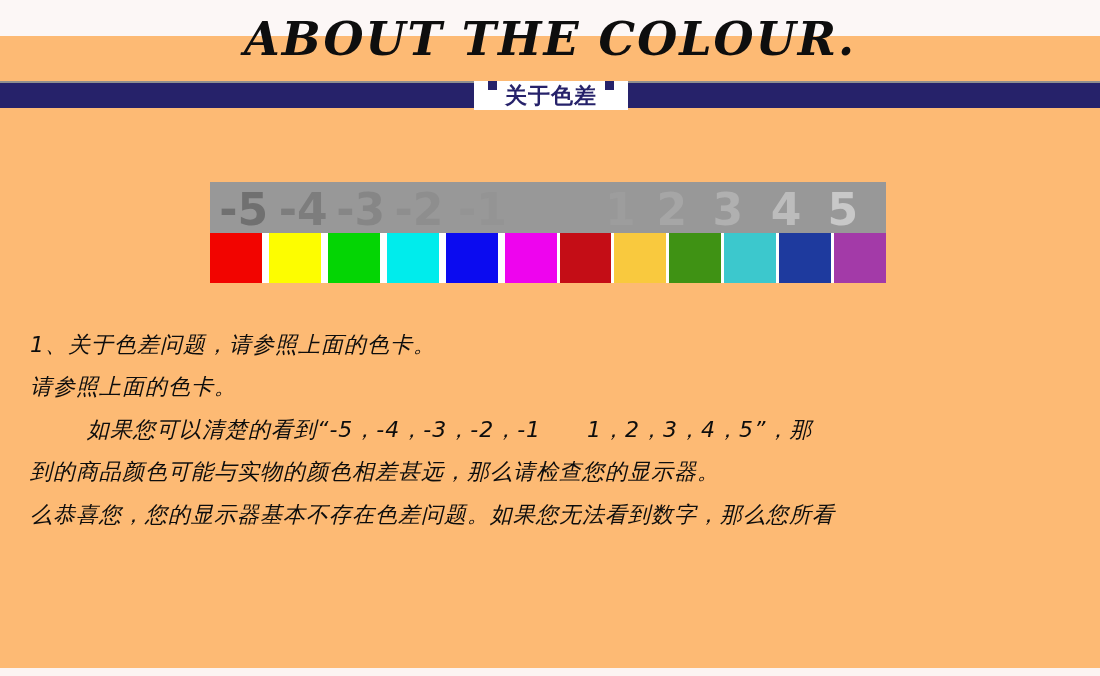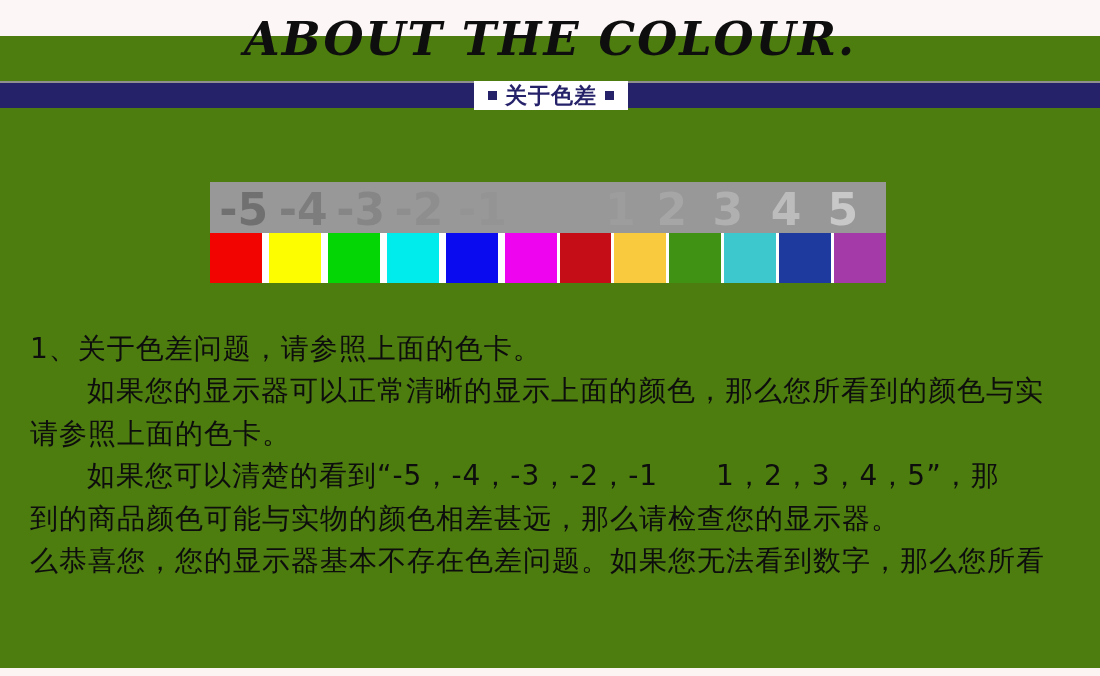--- a/index.html
+++ b/index.html
@@ -1,57 +1,57 @@
 <!DOCTYPE html>
 <html><head>
 <meta charset="utf-8">
 <style>
   html,body { margin:0; padding:0; background:#ffffff; }
   .page {
-    position:relative; width:1100px; height:676px; background:#4d7c0f;
+    position:relative; width:1100px; height:676px; background:#fdba74;
     font-family:"DejaVu Sans", sans-serif; overflow:hidden;
   }
   .top-strip {
     position:absolute; top:0; left:0; right:0; height:36px;
     background:#fcf7f6;
   }
   .bottom-strip {
     position:absolute; bottom:0; left:0; right:0; height:8px;
     background:#fcf4f2;
   }
   .title {
     position:absolute; top:12px; left:0; width:100%; margin:0;
     text-align:center; font-family:"DejaVu Serif", serif; font-style:italic;
     font-weight:600; font-size:46px; letter-spacing:2px; color:#0e0e0e;
   }
   .banner { position:absolute; top:81px; left:0; width:1100px; height:27px; display:flex; }
   .banner-seg { background:#26226a; border-top:2px solid #8f8f8f; }
   .banner-seg.left  { flex:0 0 474px; }
   .banner-seg.right { flex:1 1 auto; }
   .banner-center {
-    flex:0 0 auto; background:#ffffff; display:flex; align-items:center;
+    flex:0 0 auto; background:#ffffff; display:flex; align-items:flex-start;
     justify-content:center; gap:8px; padding:0 14px; height:29px;
   }
   .sq { width:9px; height:9px; background:#26226a; }
   .banner-label { color:#26226a; font-size:22px; font-weight:bold; letter-spacing:1px; white-space:nowrap; }
 
   .color-card { position:absolute; left:210px; top:182px; width:676px; }
   .gray-bar { position:relative; height:51px; background:#989898; }
   .num {
     position:absolute; top:54%; transform:translate(-50%,-50%);
     font-weight:bold; font-size:44px; line-height:1;
     font-family:"DejaVu Sans", sans-serif;
   }
   .swatch-row { display:flex; height:50px; background:#ffffff; }
   .swatch { flex:1 1 0; }
   .swatch.gap-wide   { margin-right:7px; }
   .swatch.gap-narrow { margin-right:3px; }
 
   .body-text { position:absolute; left:30px; top:330px; width:1048px; color:#0d0d0d; }
-  .line { height:42.4px; font-size:28px; letter-spacing:1px; white-space:nowrap; }
+  .line { height:42.4px; font-size:22px; letter-spacing:1px; white-space:nowrap;font-style:italic; }
   .line.indent { padding-left:57px; }
 </style>
 </head>
 <body>
 
 <div class="page">
   <div class="top-strip"></div>
 
   <h1 class="title">ABOUT THE COLOUR.</h1>
 
@@ -89,21 +89,20 @@
         <div class="swatch gap-narrow" style="background: rgb(249, 201, 62);"></div>
         <div class="swatch gap-narrow" style="background: rgb(63, 146, 20);"></div>
         <div class="swatch gap-narrow" style="background: rgb(60, 200, 205);"></div>
         <div class="swatch gap-narrow" style="background: rgb(30, 58, 158);"></div>
         <div class="swatch" style="background: rgb(163, 58, 168);"></div>
       </div>
   </div>
 
   <div class="body-text" id="body-text">
       <div class="line">1、关于色差问题，请参照上面的色卡。</div>
-      <div class="line indent">如果您的显示器可以正常清晰的显示上面的颜色，那么您所看到的颜色与实</div>
       <div class="line">请参照上面的色卡。</div>
       <div class="line indent">如果您可以清楚的看到“-5，-4，-3，-2，-1　　1，2，3，4，5”，那</div>
       <div class="line">到的商品颜色可能与实物的颜色相差甚远，那么请检查您的显示器。</div>
       <div class="line">么恭喜您，您的显示器基本不存在色差问题。如果您无法看到数字，那么您所看</div>
     </div>
 
   <div class="bottom-strip"></div>
 </div>
 
 </body></html>

